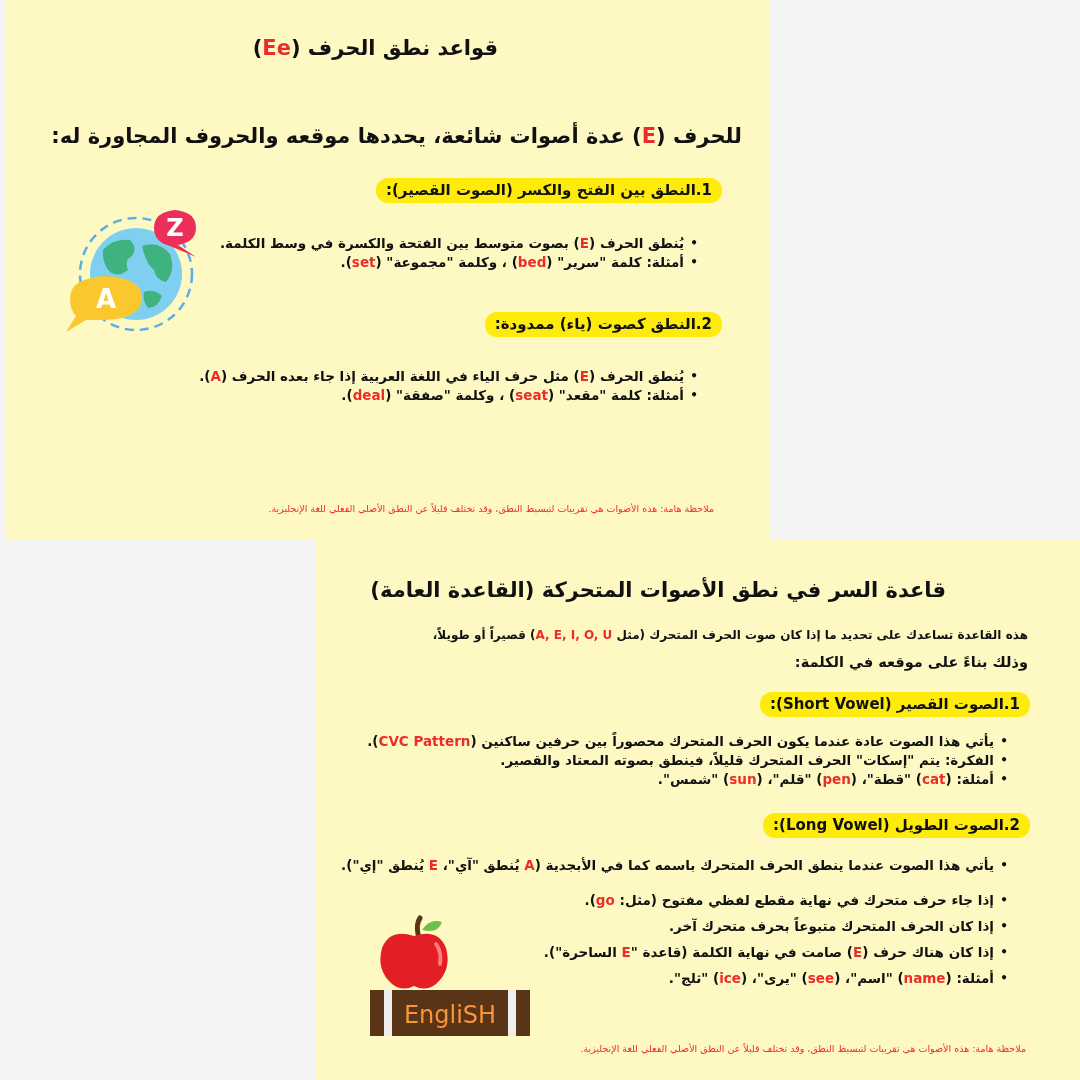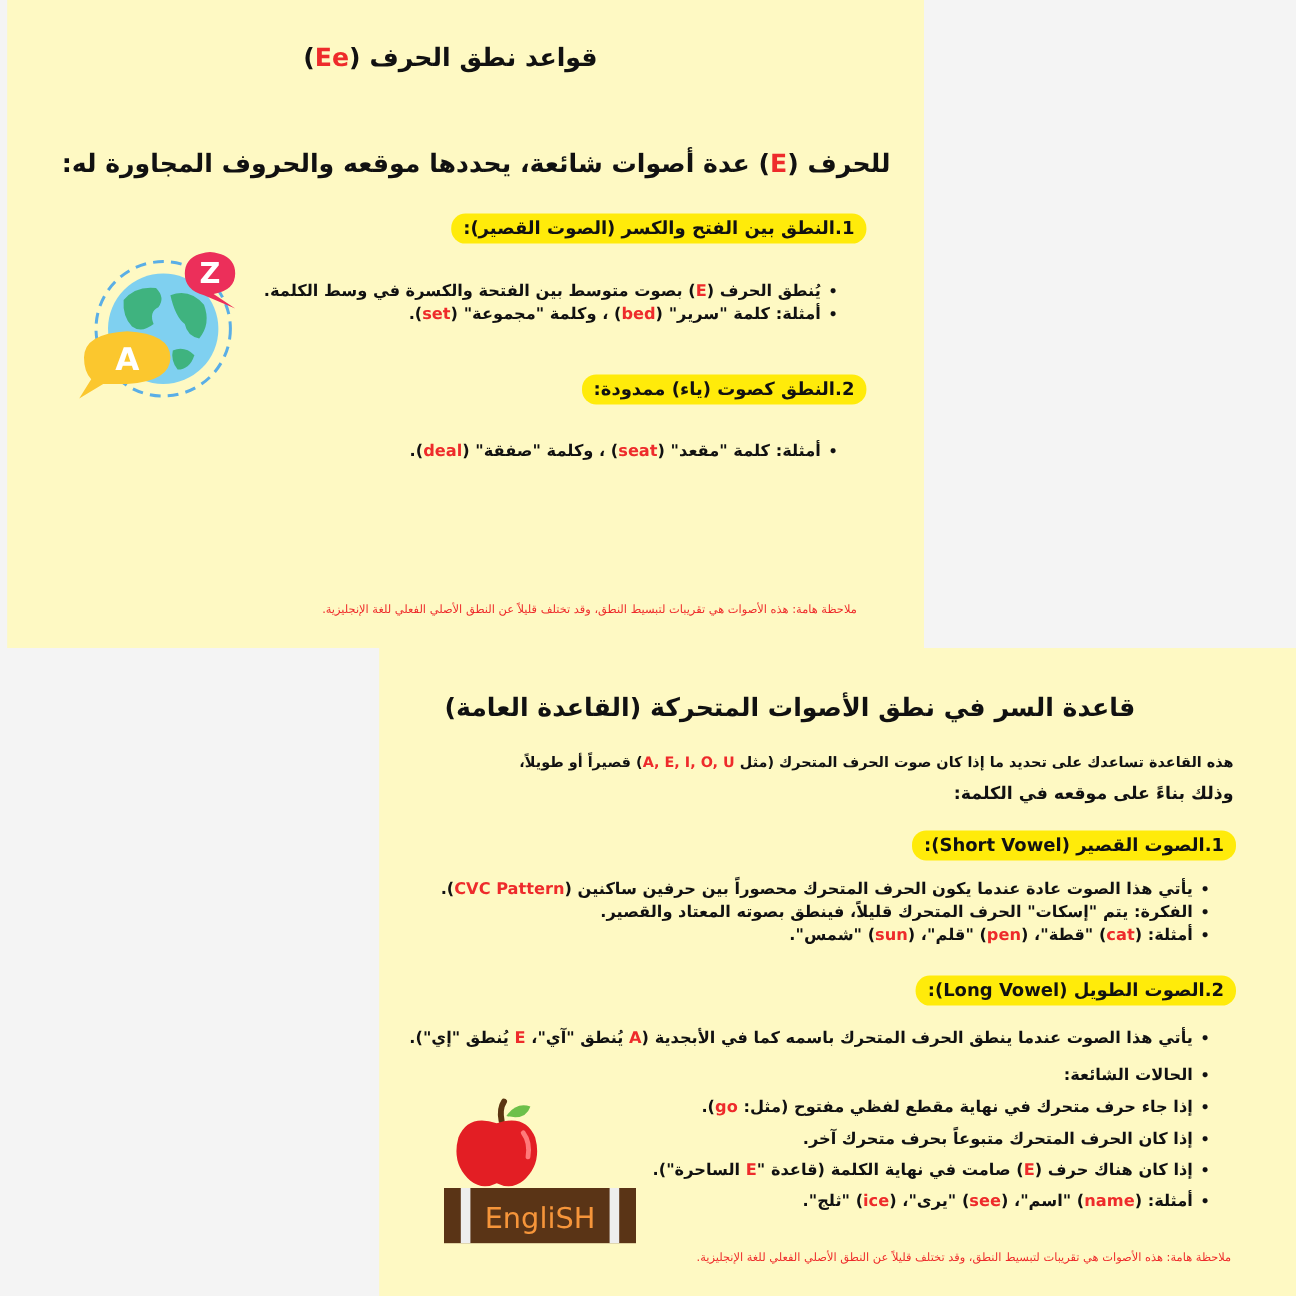--- a/index.html
+++ b/index.html
@@ -64,20 +64,21 @@
   </div>
   <ul class="abs bullets rtl" style="right:72px; top:234px;">
     <li><span>يُنطق الحرف (</span><span class="red">E</span><span>) بصوت متوسط بين الفتحة والكسرة في وسط الكلمة.</span></li>
     <li><span>أمثلة: كلمة "سرير" (</span><span class="red">bed</span><span>) ، وكلمة "مجموعة" (</span><span class="red">set</span><span>).</span></li>
   </ul>
 
   <div class="abs rtl" style="right:48px; top:312px;">
     <span class="pill">2.النطق كصوت (ياء) ممدودة:</span>
   </div>
   <ul class="abs bullets rtl" style="right:72px; top:367px;">
+    <li><span>يُنطق الحرف (</span><span class="red">E</span><span>) مثل حرف الياء في اللغة العربية إذا جاء بعده الحرف (</span><span class="red">A</span><span>).</span></li>
     <li><span>أمثلة: كلمة "مقعد" (</span><span class="red">seat</span><span>) ، وكلمة "صفقة" (</span><span class="red">deal</span><span>).</span></li>
   </ul>
 
   <div class="abs note rtl" style="right:56px; top:503px;">ملاحظة هامة: هذه الأصوات هي تقريبات لتبسيط النطق، وقد تختلف قليلاً عن النطق الأصلي الفعلي للغة الإنجليزية.</div>
 </div>
 
 <div class="card" id="card-bottom">
 
   <div class="abs title rtl" style="right:134px; top:38px;">قاعدة السر في نطق الأصوات المتحركة (القاعدة العامة)</div>
 
@@ -93,21 +94,20 @@
     <li><span>يأتي هذا الصوت عادة عندما يكون الحرف المتحرك محصوراً بين حرفين ساكنين (</span><span class="red">CVC Pattern</span><span>).</span></li>
     <li style="margin-right:0;"><span>الفكرة: يتم "إسكات" الحرف المتحرك قليلاً، فينطق بصوته المعتاد والقصير.</span></li>
     <li><span>أمثلة: (</span><span class="red">cat</span><span>) "قطة"، (</span><span class="red">pen</span><span>) "قلم"، (</span><span class="red">sun</span><span>) "شمس".</span></li>
   </ul>
 
   <div class="abs rtl" style="right:50px; top:273px;">
     <span class="pill">2.الصوت الطويل (Long Vowel):</span>
   </div>
   <ul class="abs bullets rtl" style="right:72px; top:316px;margin-left:12px;">
     <li style="margin-bottom:12px;"><span>يأتي هذا الصوت عندما ينطق الحرف المتحرك باسمه كما في الأبجدية (</span><span class="red">A</span><span> يُنطق "آي"، </span><span class="red">E</span><span> يُنطق "إي").</span></li>
-    <li style="margin-bottom:4px;"><span>الحالات الشائعة:</span></li>
     <li style="line-height:26px;"><span>إذا جاء حرف متحرك في نهاية مقطع لفظي مفتوح (مثل: </span><span class="red">go</span><span>).</span></li>
     <li style="line-height:26px;"><span>إذا كان الحرف المتحرك متبوعاً بحرف متحرك آخر.</span></li>
     <li style="line-height:26px;"><span>إذا كان هناك حرف (</span><span class="red">E</span><span>) صامت في نهاية الكلمة (قاعدة "</span><span class="red">E</span><span> الساحرة").</span></li>
     <li style="line-height:26px;"><span>أمثلة: (</span><span class="red">name</span><span>) "اسم"، (</span><span class="red">see</span><span>) "يرى"، (</span><span class="red">ice</span><span>) "ثلج".</span></li>
   </ul>
 
   <div class="abs" style="left:52px; top:374px; width:164px; height:124px;">
     <svg width="164" height="124" viewBox="0 0 164 124">
       <path d="M50 20 Q48 10 52 4" stroke="#5a3512" stroke-width="5" fill="none" stroke-linecap="round"></path>
       <path d="M54 16 Q62 4 74 8 Q70 20 54 16 Z" fill="#6cc04a"></path>

